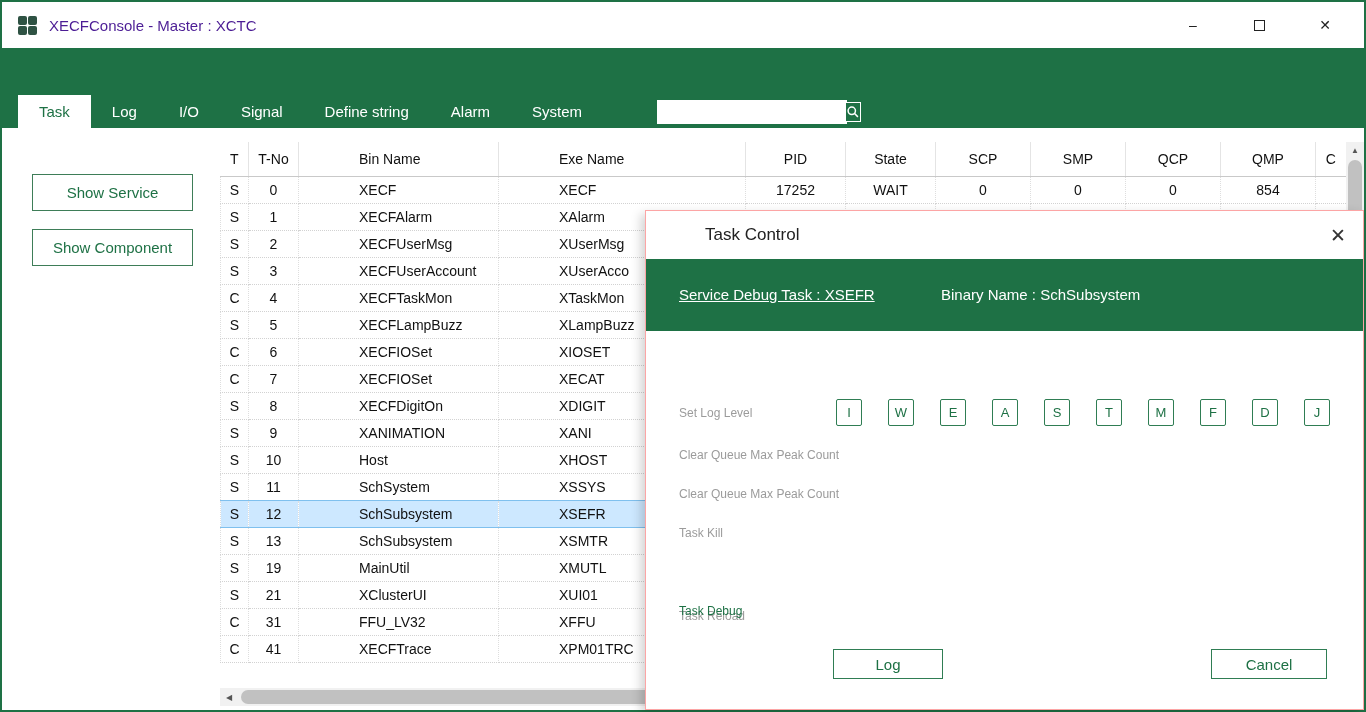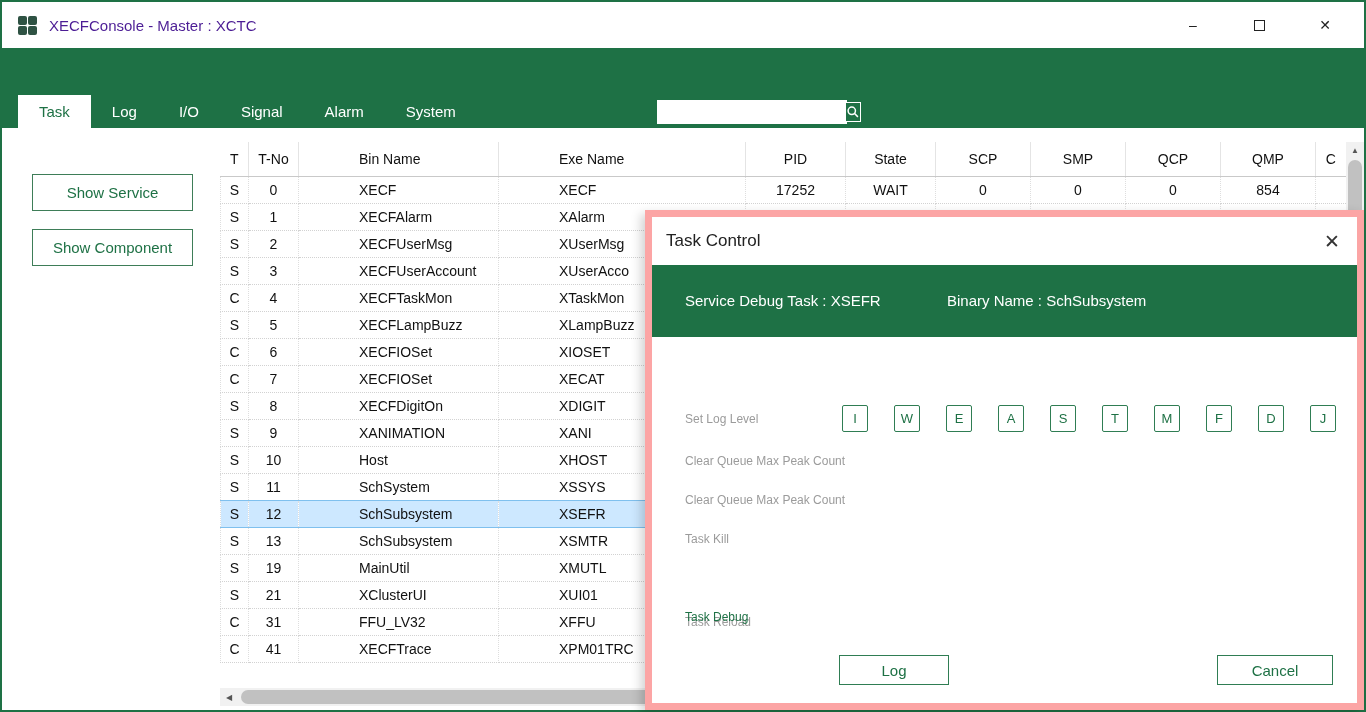--- a/index.html
+++ b/index.html
@@ -63,28 +63,28 @@
   .vscroll .arrow { height:17px; display:flex; align-items:center; justify-content:center;
                     font-size:8px; color:#555; cursor:pointer; }
   .vscroll .thumb { position:absolute; top:18px; left:2px; width:14px; height:72px; background:#c1c1c1; border-radius:7px; }
   .hscroll { position:absolute; left:218px; top:560px; width:1125px; height:18px; background:#f1f1f1; z-index:5; }
   .hscroll .arrow { position:absolute; left:0; top:0; width:18px; height:18px; display:flex;
                     align-items:center; justify-content:center; font-size:8px; color:#555; cursor:pointer; }
   .hscroll .thumb { position:absolute; left:21px; top:2px; width:420px; height:14px; background:#c1c1c1; border-radius:7px; }
 
   
   .dialog { position:absolute; left:643px; top:208px; width:719px; height:500px; background:#fff;
-            border:7px solid #fca5a5; box-shadow:-4px 4px 10px rgba(0,0,0,.18); z-index:20; }
+            border:1px solid #fca5a5; box-shadow:-4px 4px 10px rgba(0,0,0,.18); z-index:20;padding-left:45px; }
   .dialog-titlebar { height:48px; position:relative; display:flex; align-items:center; }
   .dialog-title { margin-left:14px; font-size:17px; color:#222; }
   .dialog-close { position:absolute; right:12px; top:11px; width:26px; height:26px; font-size:19px; color:#333;
                   display:flex; align-items:center; justify-content:center; cursor:pointer; }
   .dialog-header { position:absolute; left:0; top:48px; width:100%; height:72px; background:#1e7145;
                    color:#fff; font-size:15px; }
-  .dh-left  { position:absolute; left:33px;  top:27px; }
+  .dh-left  { position:absolute; left:33px;  top:27px;text-decoration:underline; }
   .dh-right { position:absolute; left:295px; top:27px; }
   .opt { position:absolute; left:33px; font-size:12px; color:#9b9b9b; cursor:pointer; }
   .opt.selected { color:#1e7145; }
   .opt0 { top:195px; } .opt1 { top:237px; } .opt2 { top:276px; }
   .opt3 { top:315px; } .opt4 { top:354px;margin-top:44px; } .opt5 { top:393px; }
   .lvl-row { position:absolute; left:190px; top:188px; display:flex; gap:26px; }
   .lvl-btn { width:26px; height:27px; border:1px solid #2f7d53; background:#fff; color:#1e7145;
              font-size:13px; font-family:inherit; padding:0; border-radius:2px; cursor:pointer; }
   .footer-btn { position:absolute; top:438px; height:30px; border:1px solid #2f7d53; background:#fff;
                 color:#1e7145; font-size:15px; font-family:inherit; cursor:pointer; }
@@ -113,20 +113,21 @@
       <div class="win-btn">✕</div>
     </div>
   </div>
 
   <div class="ribbon">
     <div class="tab-bar">
         <div class="tab active">Task</div>
         <div class="tab">Log</div>
         <div class="tab">I/O</div>
         <div class="tab">Signal</div>
+        <div class="tab">Define string</div>
         <div class="tab">Alarm</div>
         <div class="tab">System</div>
       </div>
     <div class="search-box">
       <input value="" style="">
       <button class="search-btn">
         <svg width="14" height="14" viewBox="0 0 16 16">
           <circle cx="6.6" cy="6.6" r="4.2" fill="none" stroke="#ffffff" stroke-width="1.7"></circle>
           <line x1="9.8" y1="9.8" x2="13.6" y2="13.6" stroke="#ffffff" stroke-width="1.7"></line>
         </svg>

